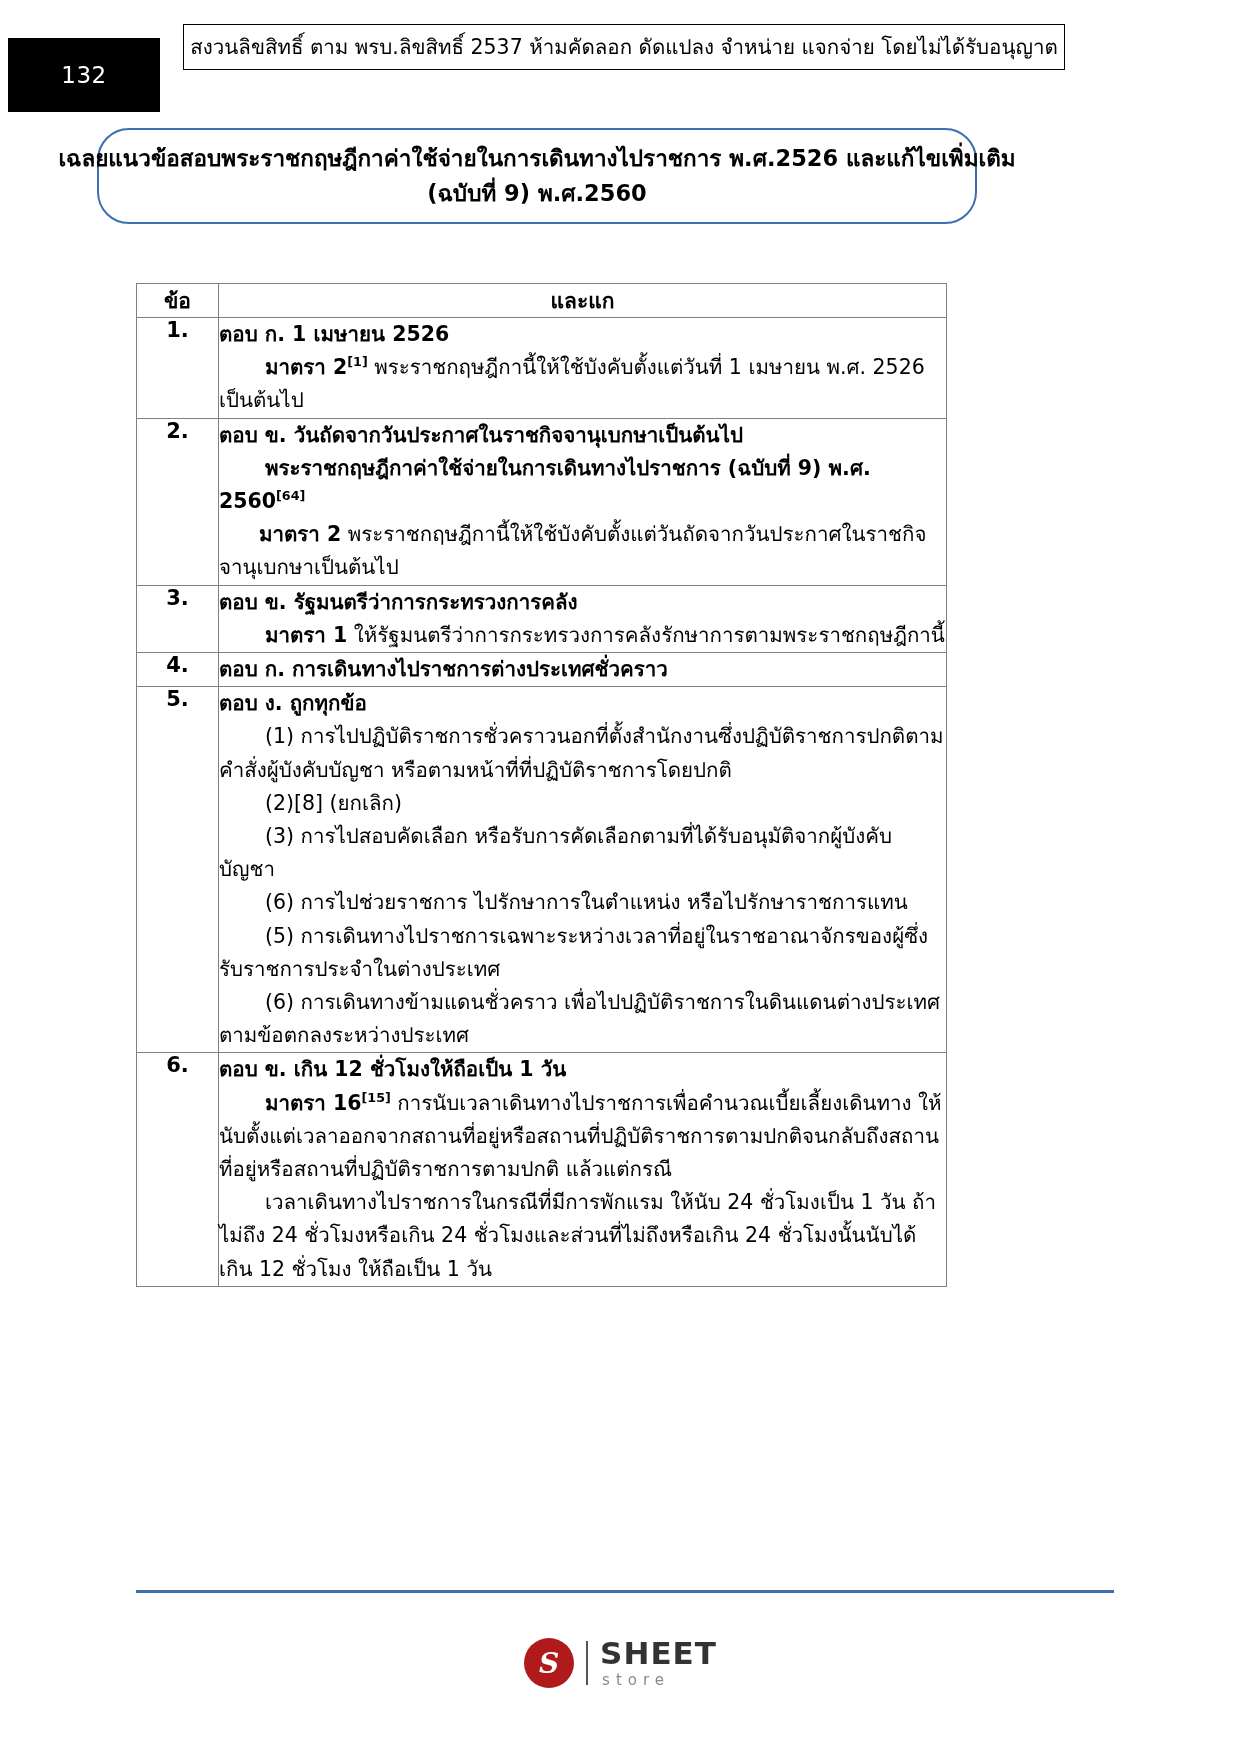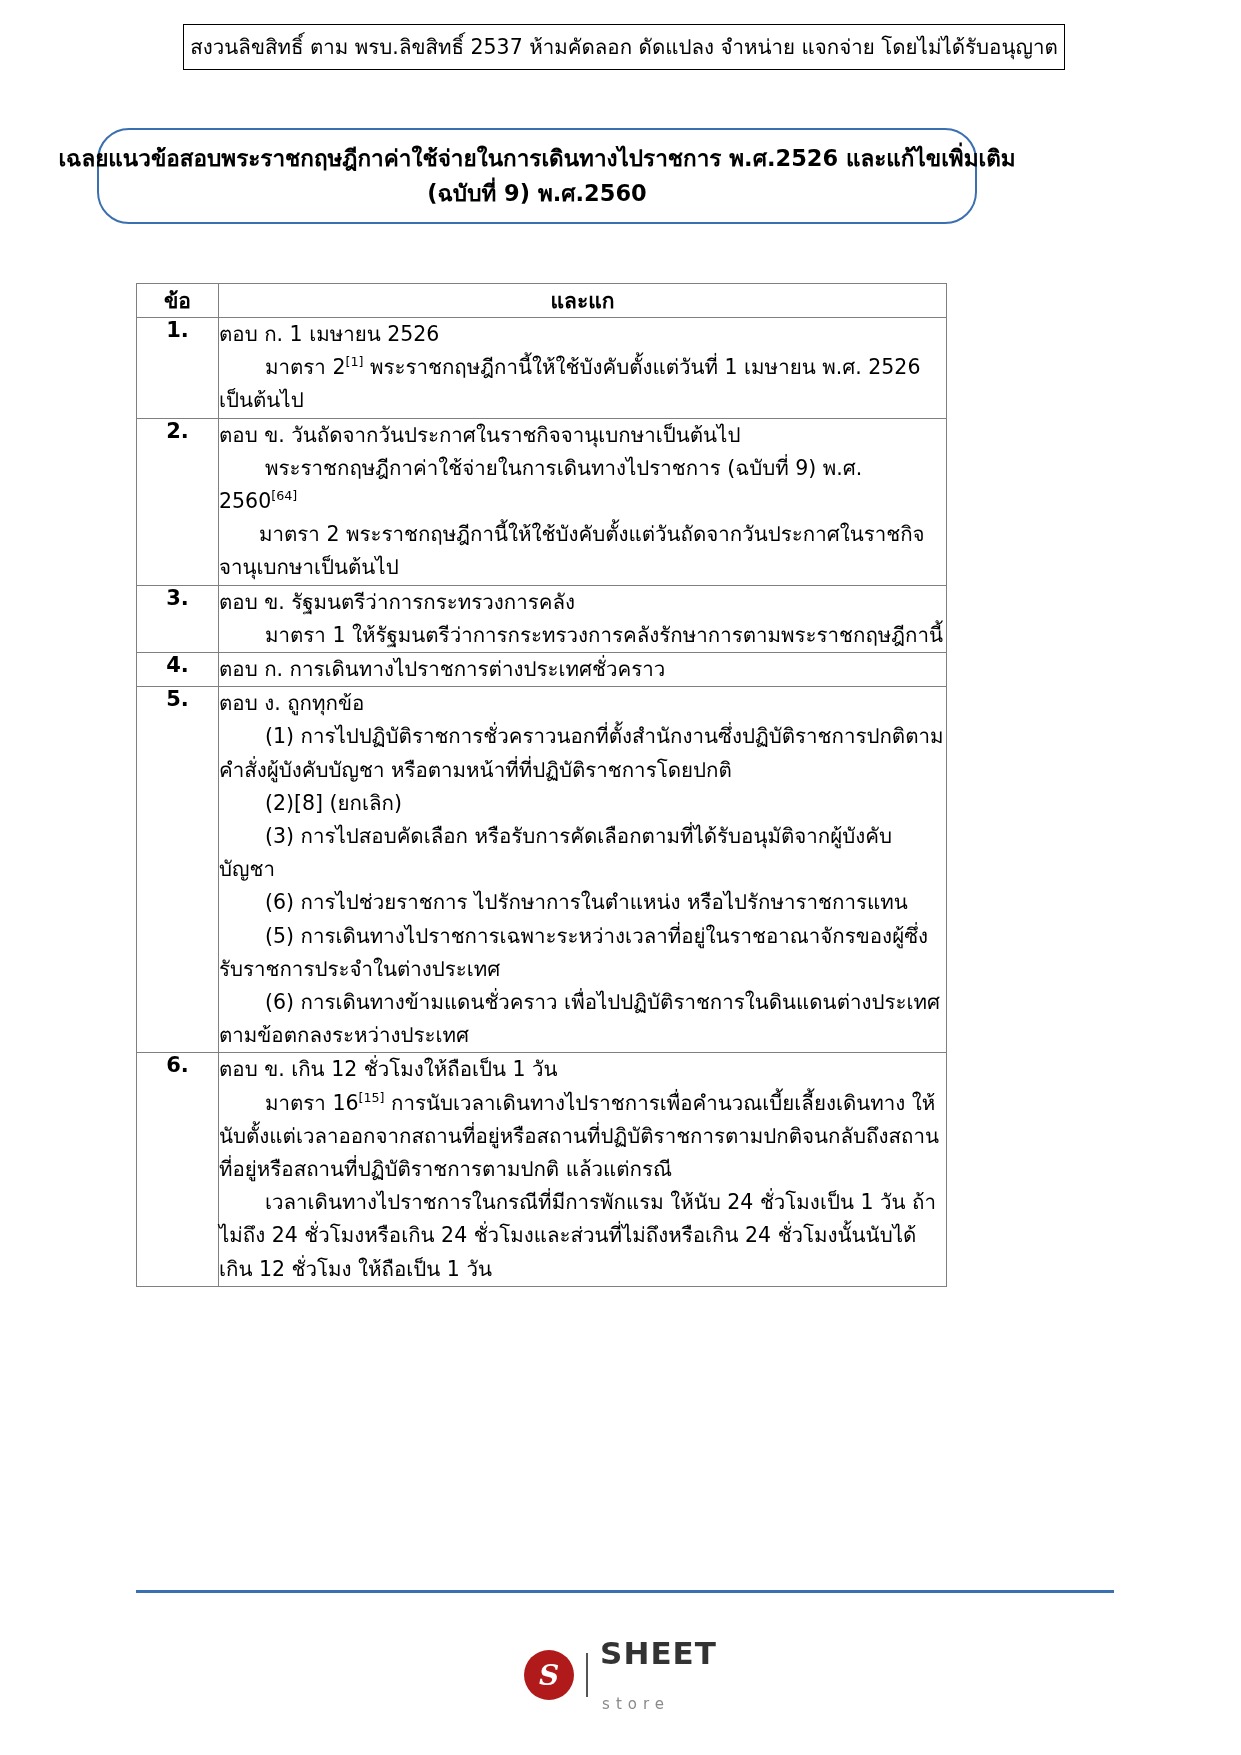--- a/index.html
+++ b/index.html
@@ -113,21 +113,21 @@
   .ans-cell {
     padding: 9px 12px 11px 14px;
     font-size: 20.5px;
     line-height: 1.62;
     text-align: left;
   }
   .ans-cell p {
     margin: 0;
     padding: 0;
   }
-  .bold { font-weight: normal; }
+  .bold { font-weight: bold; }
   .indent { text-indent: 46px; }
   .indent-sm { text-indent: 40px; }
   sup {
     font-size: 0.62em;
     vertical-align: super;
     line-height: 0;
   }
 
   
   .footer-rule {
@@ -165,40 +165,42 @@
   .logo-divider {
     width: 2px;
     height: 44px;
     background: #555555;
   }
   .logo-text-wrap {
     display: flex;
     flex-direction: column;
     justify-content: center;
     line-height: 1;
-    gap: 24px;
   }
   .logo-word {
     font-size: 31px;
     font-weight: bold;
     letter-spacing: 1px;
     color: #333333;
   }
   .logo-sub {
     font-size: 15px;
     letter-spacing: 6px;
     color: #8a8a8a;
     margin-top: 4px;
     margin-left: 2px;
   }
 </style>
 </head>
 <body>
 
 <div class="header">
+  <div class="page-number-box">
+    <span>132</span>
+  </div>
   <div class="copyright-box">
     <span class="copyright-text">สงวนลิขสิทธิ์ ตาม พรบ.ลิขสิทธิ์ 2537 ห้ามคัดลอก ดัดแปลง จำหน่าย แจกจ่าย โดยไม่ได้รับอนุญาต</span>
   </div>
 </div>
 
 <div class="title-box">
   <div class="title-line">เฉลยแนวข้อสอบพระราชกฤษฎีกาค่าใช้จ่ายในการเดินทางไปราชการ พ.ศ.2526 และแก้ไขเพิ่มเติม</div>
   <div class="title-line">(ฉบับที่ 9) พ.ศ.2560</div>
 </div>
 

